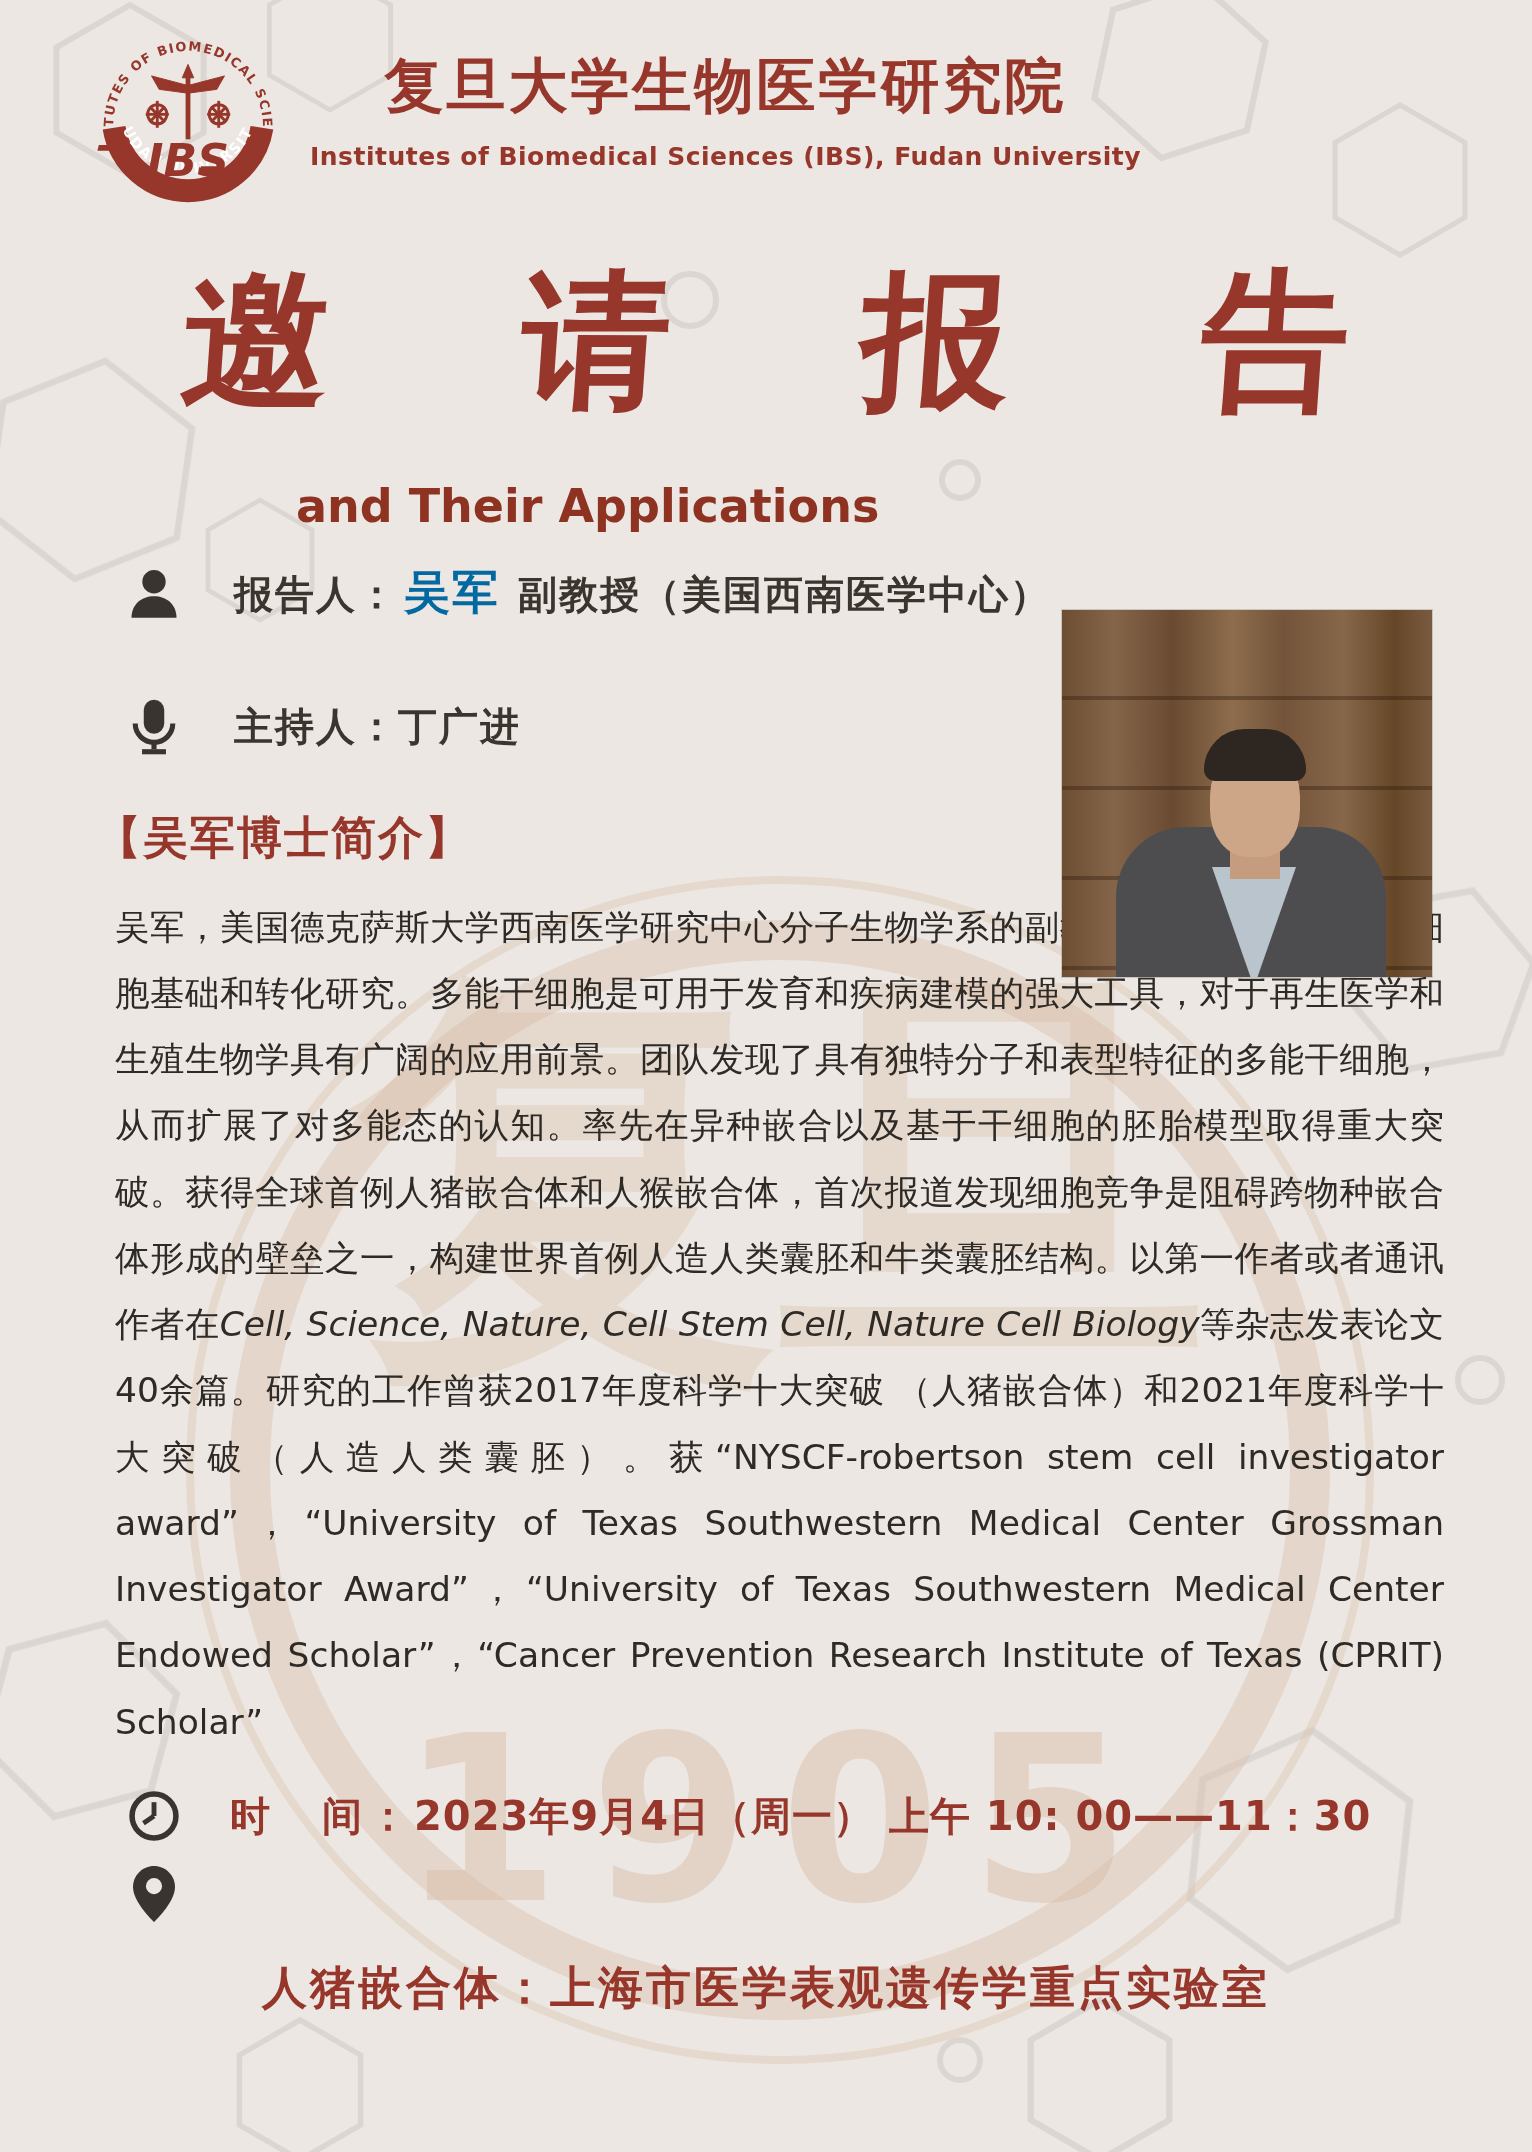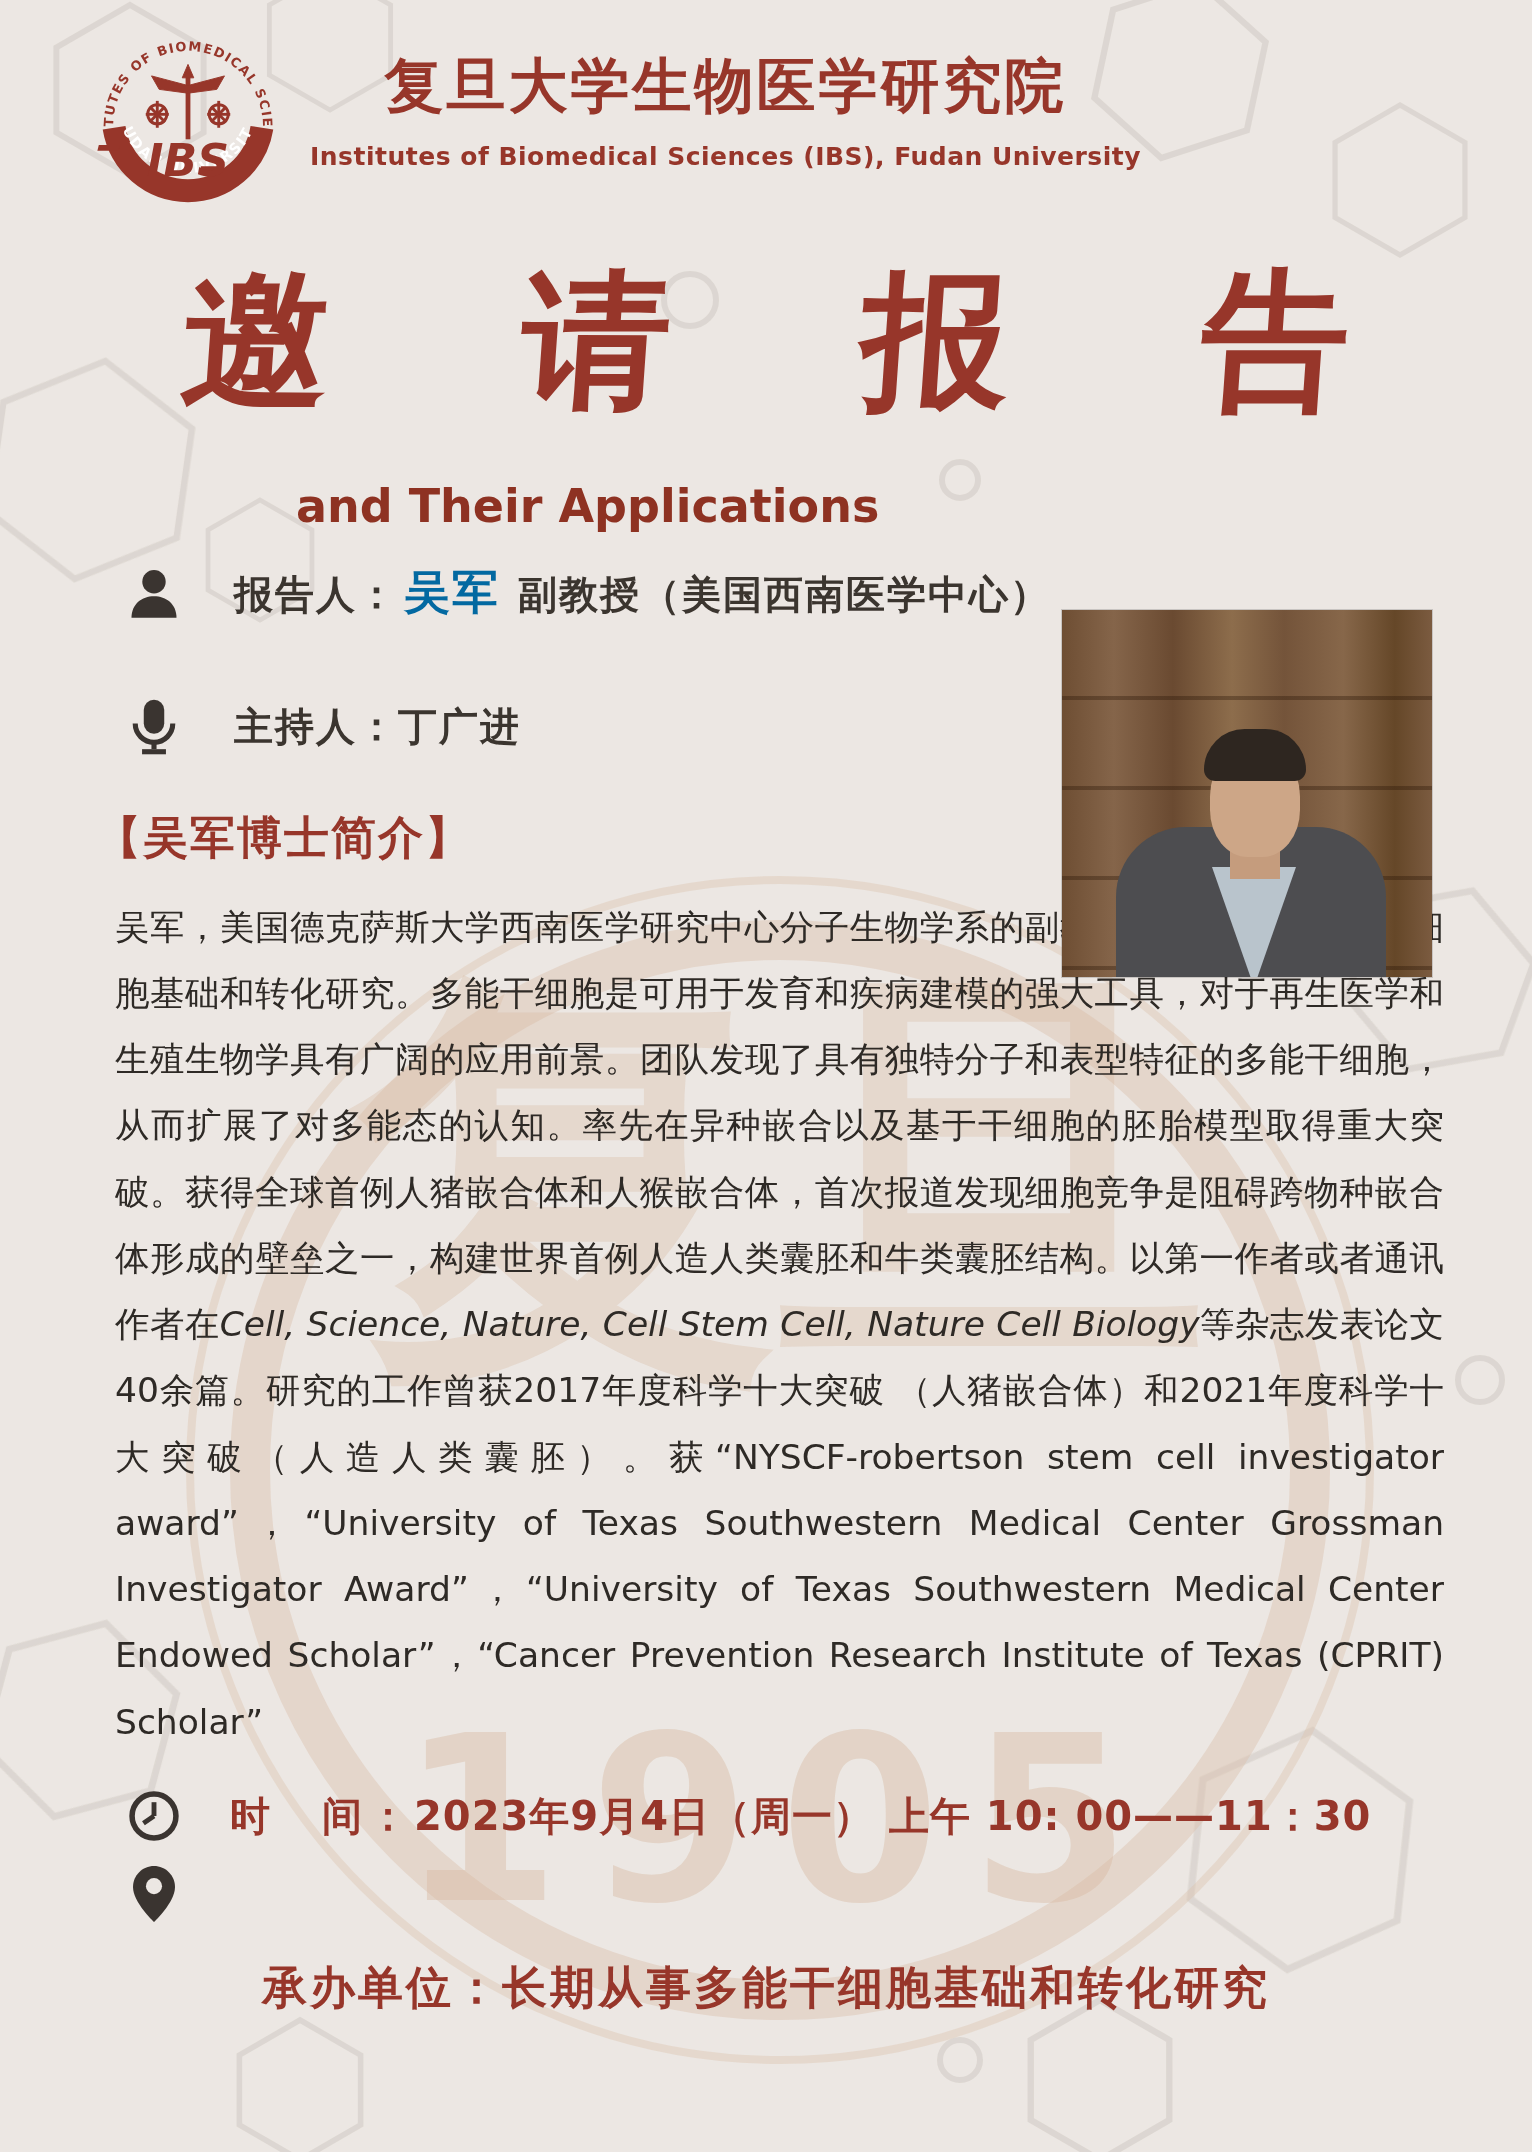--- a/index.html
+++ b/index.html
@@ -201,16 +201,16 @@
 
     <div class="row loc-row">
       <span class="icon">
         <svg width="42" height="56" viewBox="0 0 24 32">
           <path class="ic" d="M12,0 C5.4,0 0,5.4 0,12 c0,8.8 12,20 12,20 s12,-11.2 12,-20 C24,5.4 18.6,0 12,0 z"></path>
           <circle cx="12" cy="11.5" r="4.6" fill="#ece7e3"></circle>
         </svg>
       </span>
     </div>
 
-    <div class="organizer">承办单位：长期从事多能干细胞基础和转化研究</div>
+    <div class="organizer">人猪嵌合体：上海市医学表观遗传学重点实验室</div>
 
   </div>
 </div>
 
 </body></html>

